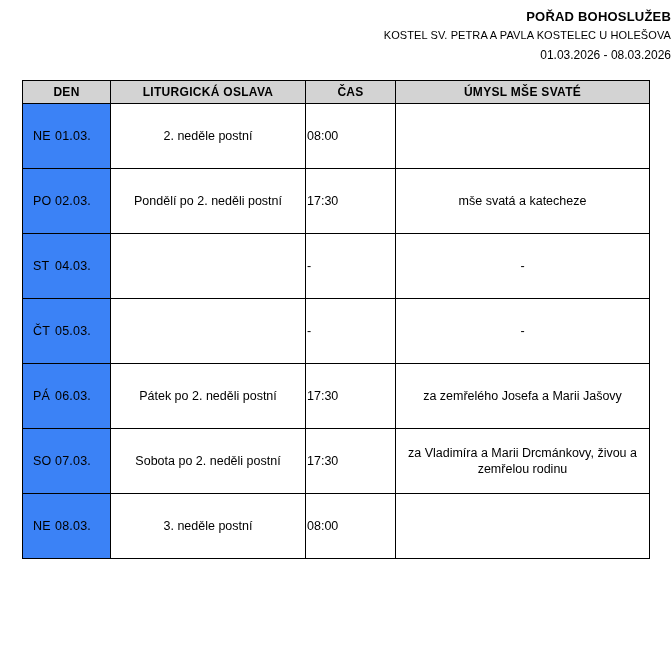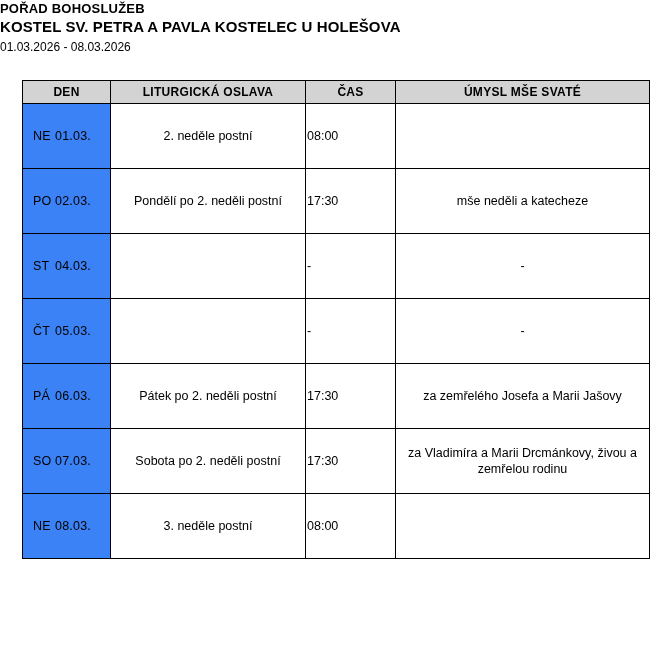--- a/index.html
+++ b/index.html
@@ -14,31 +14,32 @@
     color: #000000;
     overflow: hidden;
   }
   .page {
     width: 671px;
     height: 655px;
     position: relative;
     box-sizing: border-box;
   }
   .header {
-    text-align: left;
+    text-align: right;
+    padding-top: 8px;
   }
   .title-line1 {
     font-size: 13px;
     font-weight: bold;
     letter-spacing: 0.2px;
     line-height: 17px;
   }
   .title-line2 {
-    font-size: 15px;
-    font-weight: bold;
+    font-size: 11px;
+    font-weight: normal;
     letter-spacing: 0.1px;
     line-height: 20px;
   }
   .date-range {
     font-size: 12px;
     font-weight: normal;
     line-height: 18px;
     margin-top: 1px;
   }
   .table-wrap {
@@ -136,21 +137,21 @@
           <td class="time">08:00</td>
           <td class="intent"></td>
         </tr>
 
         <tr class="row">
           <td class="day">
             <span class="dow">PO</span><span>02.03.</span>
           </td>
           <td class="feast">Pondělí po 2. neděli postní</td>
           <td class="time">17:30</td>
-          <td class="intent">mše neděli a katecheze</td>
+          <td class="intent">mše svatá a katecheze</td>
         </tr>
 
 
         <tr class="row">
           <td class="day">
             <span class="dow">ST</span><span>04.03.</span>
           </td>
           <td class="feast"></td>
           <td class="time">-</td>
           <td class="intent">-</td>

